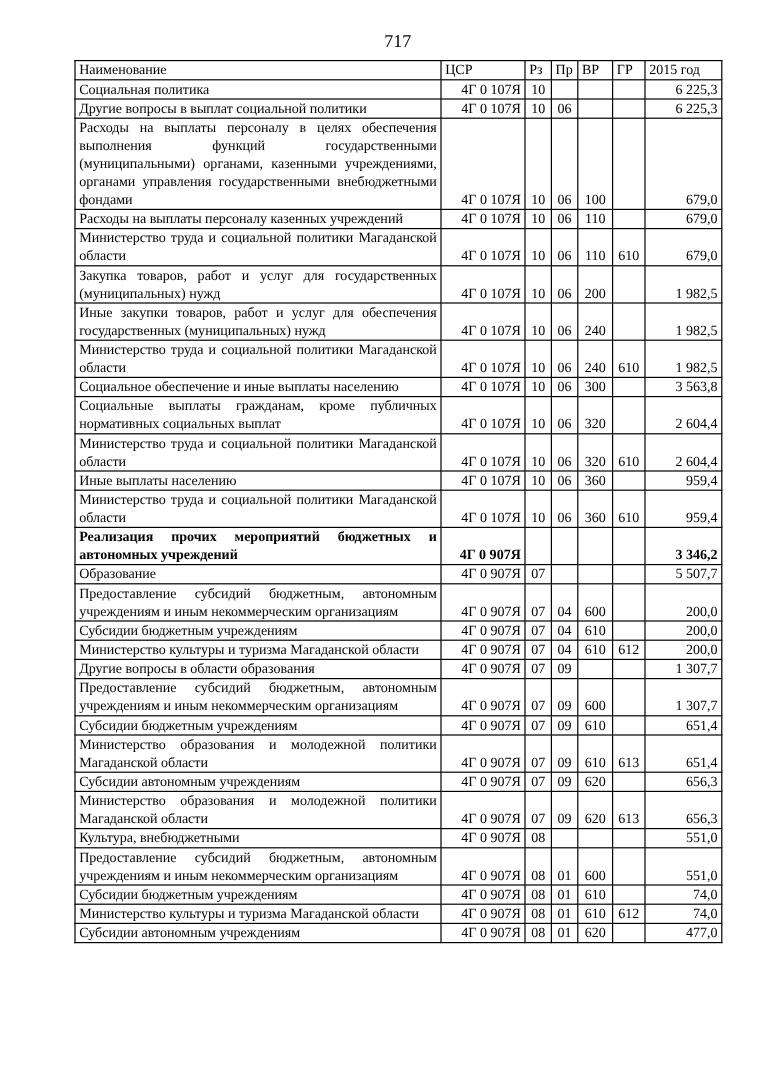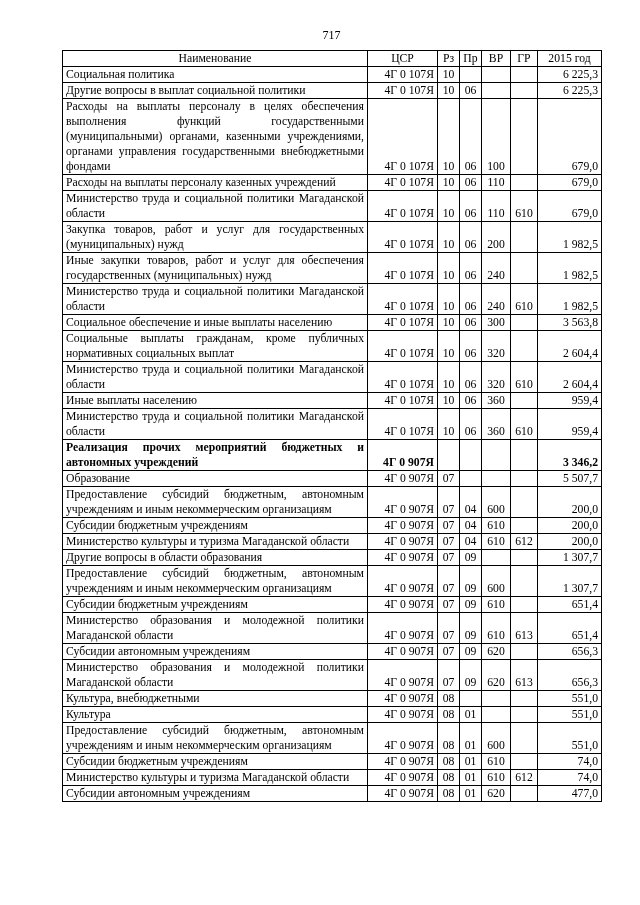--- a/index.html
+++ b/index.html
@@ -14,41 +14,41 @@
   }
   .page {
     width: 640px;
     height: 905px;
     position: relative;
   }
   .page-number {
     width: 539px;
     margin: 28px 0 0 62px;
     text-align: center;
-    font-size: 12px;
+    font-size: 15px;
     line-height: 15px;
   }
   table.budget-table {
     border-collapse: collapse;
     table-layout: fixed;
     width: 539px;
     margin: 7px 0 0 62px;
     font-size: 11.7px;
     line-height: 15px;
   }
   table.budget-table th,
   table.budget-table td {
     border: 1px solid #000000;
     padding: 0 3px;
     box-sizing: border-box;
     overflow: hidden;
   }
   table.budget-table th {
     font-weight: normal;
-    text-align: center;
+    text-align: left;
     vertical-align: middle;
   }
   table.budget-table td {
     vertical-align: bottom;
   }
   td.col-name { text-align: justify; }
   td.col-csr  { text-align: right; white-space: nowrap; }
   td.col-rz, td.col-pr, td.col-vr, td.col-gr { text-align: center; }
   td.col-amount { text-align: right; white-space: nowrap; }
   tr.row-bold td { font-weight: bold; }
@@ -299,29 +299,20 @@
         <tr>
           <td class="col-name">Культура, внебюджетными</td>
           <td class="col-csr">4Г 0 907Я</td>
           <td class="col-rz">08</td>
           <td class="col-pr"></td>
           <td class="col-vr"></td>
           <td class="col-gr"></td>
           <td class="col-amount">551,0</td>
         </tr>
         <tr>
-          <td class="col-name">Культура</td>
-          <td class="col-csr">4Г 0 907Я</td>
-          <td class="col-rz">08</td>
-          <td class="col-pr">01</td>
-          <td class="col-vr"></td>
-          <td class="col-gr"></td>
-          <td class="col-amount">551,0</td>
-        </tr>
-        <tr>
           <td class="col-name">Предоставление субсидий бюджетным, автономным учреждениям и иным некоммерческим организациям</td>
           <td class="col-csr">4Г 0 907Я</td>
           <td class="col-rz">08</td>
           <td class="col-pr">01</td>
           <td class="col-vr">600</td>
           <td class="col-gr"></td>
           <td class="col-amount">551,0</td>
         </tr>
         <tr>
           <td class="col-name">Субсидии бюджетным учреждениям</td>

